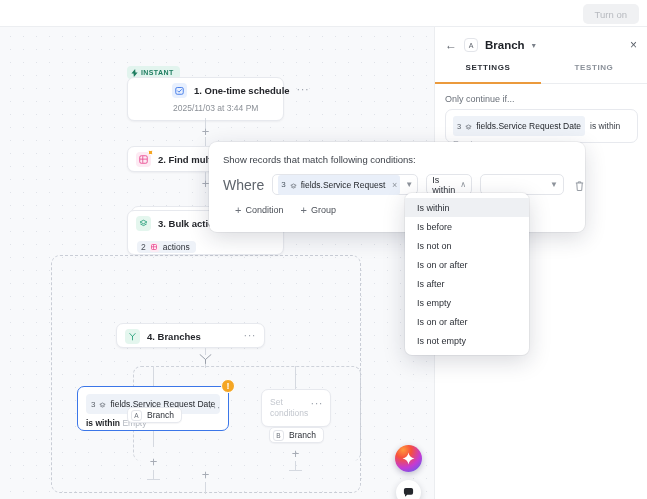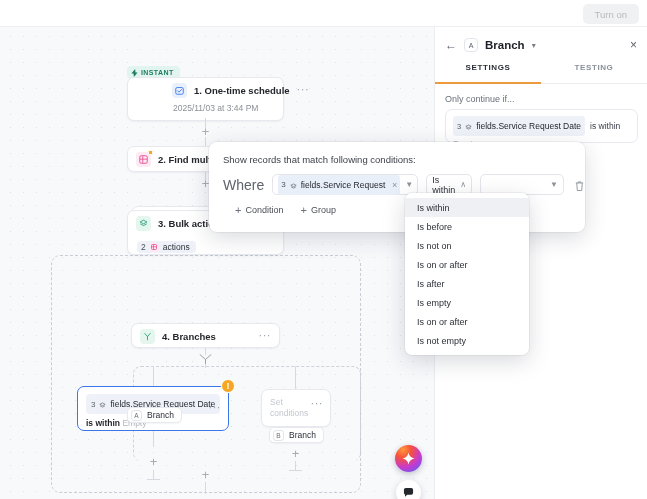--- a/index.html
+++ b/index.html
@@ -101,21 +101,21 @@
     margin: 0 0 0 9px;
   }
   .rec-chip .num { font-size: 8.5px; color: #4a4f57; }
   .rec-chip .mini {
     width: 9px; height: 9px; border-radius: 2px; background: #fdeaf3;
     display: inline-flex; align-items: center; justify-content: center; position: relative;
   }
   .rec-chip .lbl { font-size: 8.5px; color: #2c3037; }
 
   
-  #node4 { left: 131px; top: 296px; width: 149px; height: 25px; }
+  #node4 { left: 116px; top: 296px; width: 149px; height: 25px; }
   #node4 .node-ico { background: #e4f6ee; }
 
   
   #branchA {
     position: absolute; left: 77px; top: 359px; width: 152px; height: 45px;
     background: #fff; border: 1.4px solid #3b76e8; border-radius: 7px;
   }
   .cond-field-chip {
     display: inline-flex; align-items: center; gap: 4px;
     background: #eef2f8; border-radius: 4px; padding: 1px 5px;

